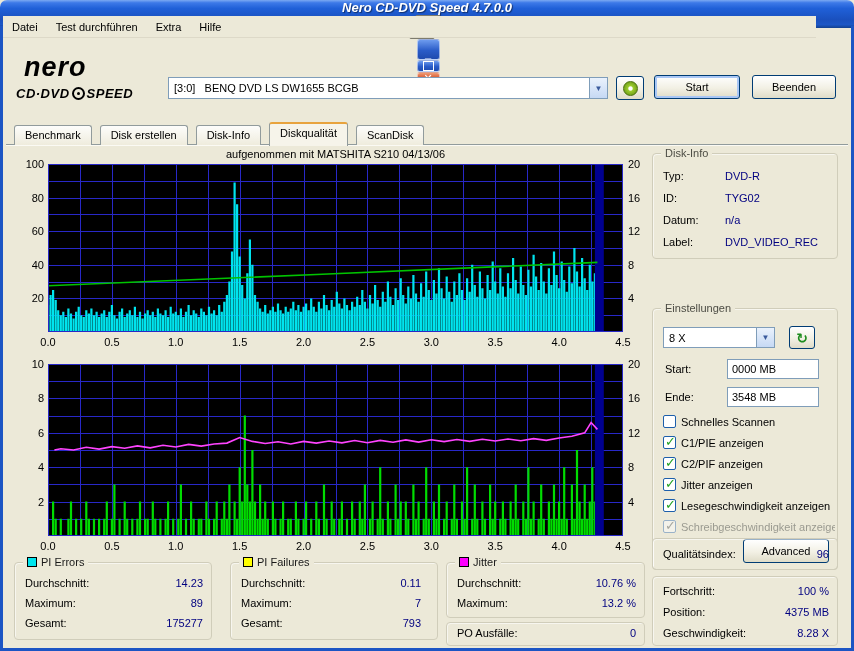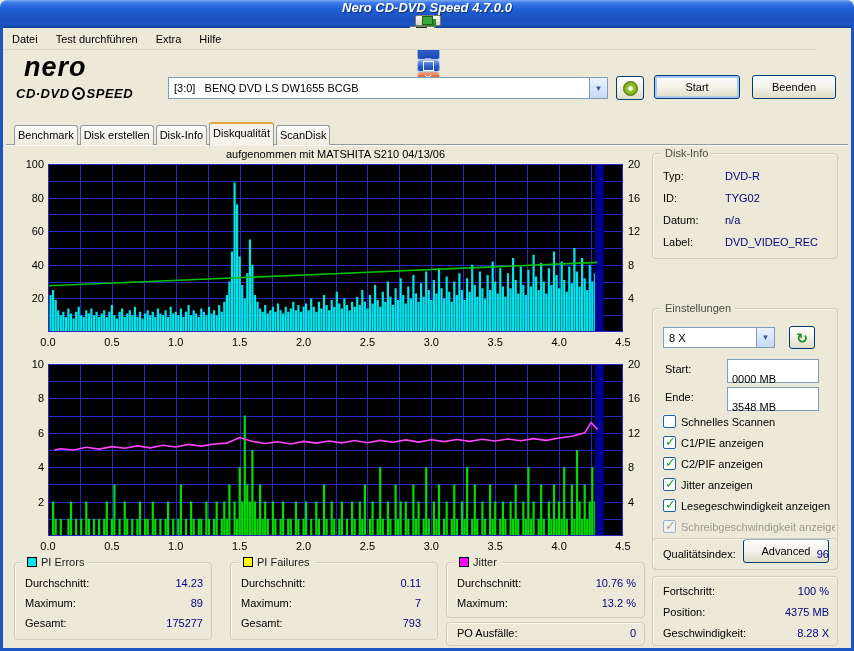--- a/index.html
+++ b/index.html
@@ -17,60 +17,60 @@
     background:linear-gradient(#FBFAF4,#D9D5C4);display:flex;align-items:center;justify-content:center;}
   .tt-ico1{width:9px;height:7px;background:#3EA53E;border:1px solid #176017;box-shadow:3px 3px 0 #2C8F2C;}
   .tt-ico2{width:9px;height:9px;background:#2F5F2F;border:1px solid #123812;}
   .tb-btn{width:21px;height:21px;margin-left:2px;border:1px solid rgba(255,255,255,.55);border-radius:3px;
     background:linear-gradient(#6D9BEE,#2A5CC8 55%,#1E4AAE);color:#fff;font-size:11px;font-weight:bold;
     display:flex;align-items:center;justify-content:center;line-height:1;}
   .tb-btn.close{background:linear-gradient(#F09A72,#D3502A 50%,#AA2A08);}
   .frame{position:absolute;left:0;top:26px;width:854px;height:625px;box-sizing:border-box;
     border:3px solid #1C55C4;border-top:none;pointer-events:none;z-index:60;}
   
-  .menubar{position:absolute;left:3px;top:28px;width:813px;height:21px;display:flex;align-items:center;
+  .menubar{position:absolute;left:3px;top:16px;width:813px;height:21px;display:flex;align-items:center;
     background:#ECE9D8;border-bottom:1px solid #DDD9C8;}
   .menu-item{padding:2px 9px;cursor:default;}
   
   .logo-brand{position:absolute;left:24px;top:52px;font-size:27px;font-weight:bold;font-style:italic;letter-spacing:1px;}
   .logo-prod{position:absolute;left:16px;top:86px;font-size:13px;font-weight:bold;font-style:italic;letter-spacing:.5px;display:flex;align-items:center;}
   .logo-disc{display:inline-block;width:9px;height:9px;border:2px solid #000;border-radius:50%;margin:0 2px;position:relative;}
   .logo-disc::after{content:"";position:absolute;left:3px;top:3px;width:3px;height:3px;background:#000;border-radius:50%;}
   .combo{background:#fff;border:1px solid #7F9DB9;display:flex;align-items:center;box-sizing:border-box;}
   .combo .txt{flex:1;padding:0 5px;white-space:pre;overflow:hidden;}
   .combo .cbtn{width:17px;align-self:stretch;border-left:1px solid #7F9DB9;
     background:linear-gradient(#EAF2FD,#C6D9F4);display:flex;align-items:center;justify-content:center;
     color:#3A5A9C;font-size:8px;}
   .xpbtn{box-sizing:border-box;border:1px solid #003C74;border-radius:3px;color:#000;
     background:linear-gradient(#FFFFFF,#F2F0E4 55%,#DFDCC8);display:flex;align-items:center;justify-content:center;font-size:11px;}
   .xpbtn.default{box-shadow:inset 0 0 0 2px #A9C7F5;}
   
   .tabstrip{position:absolute;left:14px;top:122px;height:23px;display:flex;align-items:flex-end;z-index:5;}
-  .tab{height:19px;line-height:19px;padding:0 3px;margin-right:2px;border:1px solid #919B9C;border-bottom:none;
+  .tab{height:19px;line-height:19px;padding:0 10px;margin-right:8px;border:1px solid #919B9C;border-bottom:none;
     border-radius:3px 3px 0 0;background:linear-gradient(#FDFDFB,#EFECDD);}
   .tab.active{height:22px;background:#F6F4EA;border-top:2px solid #E8A33D;position:relative;top:1px;}
   .tabline{position:absolute;left:6px;top:144px;width:842px;height:1px;background:#919B9C;z-index:1;}
   .tabline2{position:absolute;left:6px;top:145px;width:842px;height:1px;background:#FBFAF4;z-index:1;}
   
   .chart-wrap{position:absolute;}
   .chart-title{position:absolute;left:38px;top:0;width:575px;text-align:center;}
   .plot{position:absolute;background:#000;}
   .tick{position:absolute;font-size:11px;color:#000;}
   
   .gbox{position:absolute;box-sizing:border-box;border:1px solid #D0CDBA;border-radius:4px;
     box-shadow:inset 1px 1px 0 rgba(255,255,255,.6);}
   .gb-cap{position:absolute;top:-7px;left:8px;background:#ECE9D8;padding:0 4px;color:#4C4C44;white-space:nowrap;}
   .gb-cap.dark{color:#1A1A1A;}
   .sq{display:inline-block;width:8px;height:8px;border:1px solid #000;margin-right:4px;vertical-align:-1px;}
   .frow{position:absolute;display:flex;white-space:nowrap;overflow:hidden;}
   .frow .lbl{color:#000;}
   .frow .val{color:#000080;}
   .frow.spread .val{margin-left:auto;text-align:right;}
   .frow.cols .lbl{width:62px;}
-  .field{background:#fff;border:1px solid #7F9DB9;box-sizing:border-box;padding:11px 4px;line-height:16px;}
+  .field{background:#fff;border:1px solid #7F9DB9;box-sizing:border-box;padding:1px 4px;line-height:16px;}
   
   .cb-row{position:absolute;display:flex;align-items:center;width:172px;overflow:hidden;white-space:nowrap;}
   .cb{width:13px;height:13px;box-sizing:border-box;background:#fff;border:1px solid #1D5FAB;border-radius:2px;
       margin-right:5px;position:relative;flex:none;}
   .cb.checked::after{content:"\2713";position:absolute;left:1px;top:-3px;font-size:13px;font-weight:bold;color:#21A121;}
   .cb.disabled{background:#F3F2EA;border-color:#9AB2C8;}
   .cb.disabled::after{color:#A6A69E;}
   .cb-row.disabled .cb-label{color:#9A9A90;}
   .rf-ico{color:#1E8C1E;font-weight:bold;font-size:14px;line-height:1;}
   .disc-ico{width:13px;height:13px;border-radius:50%;

